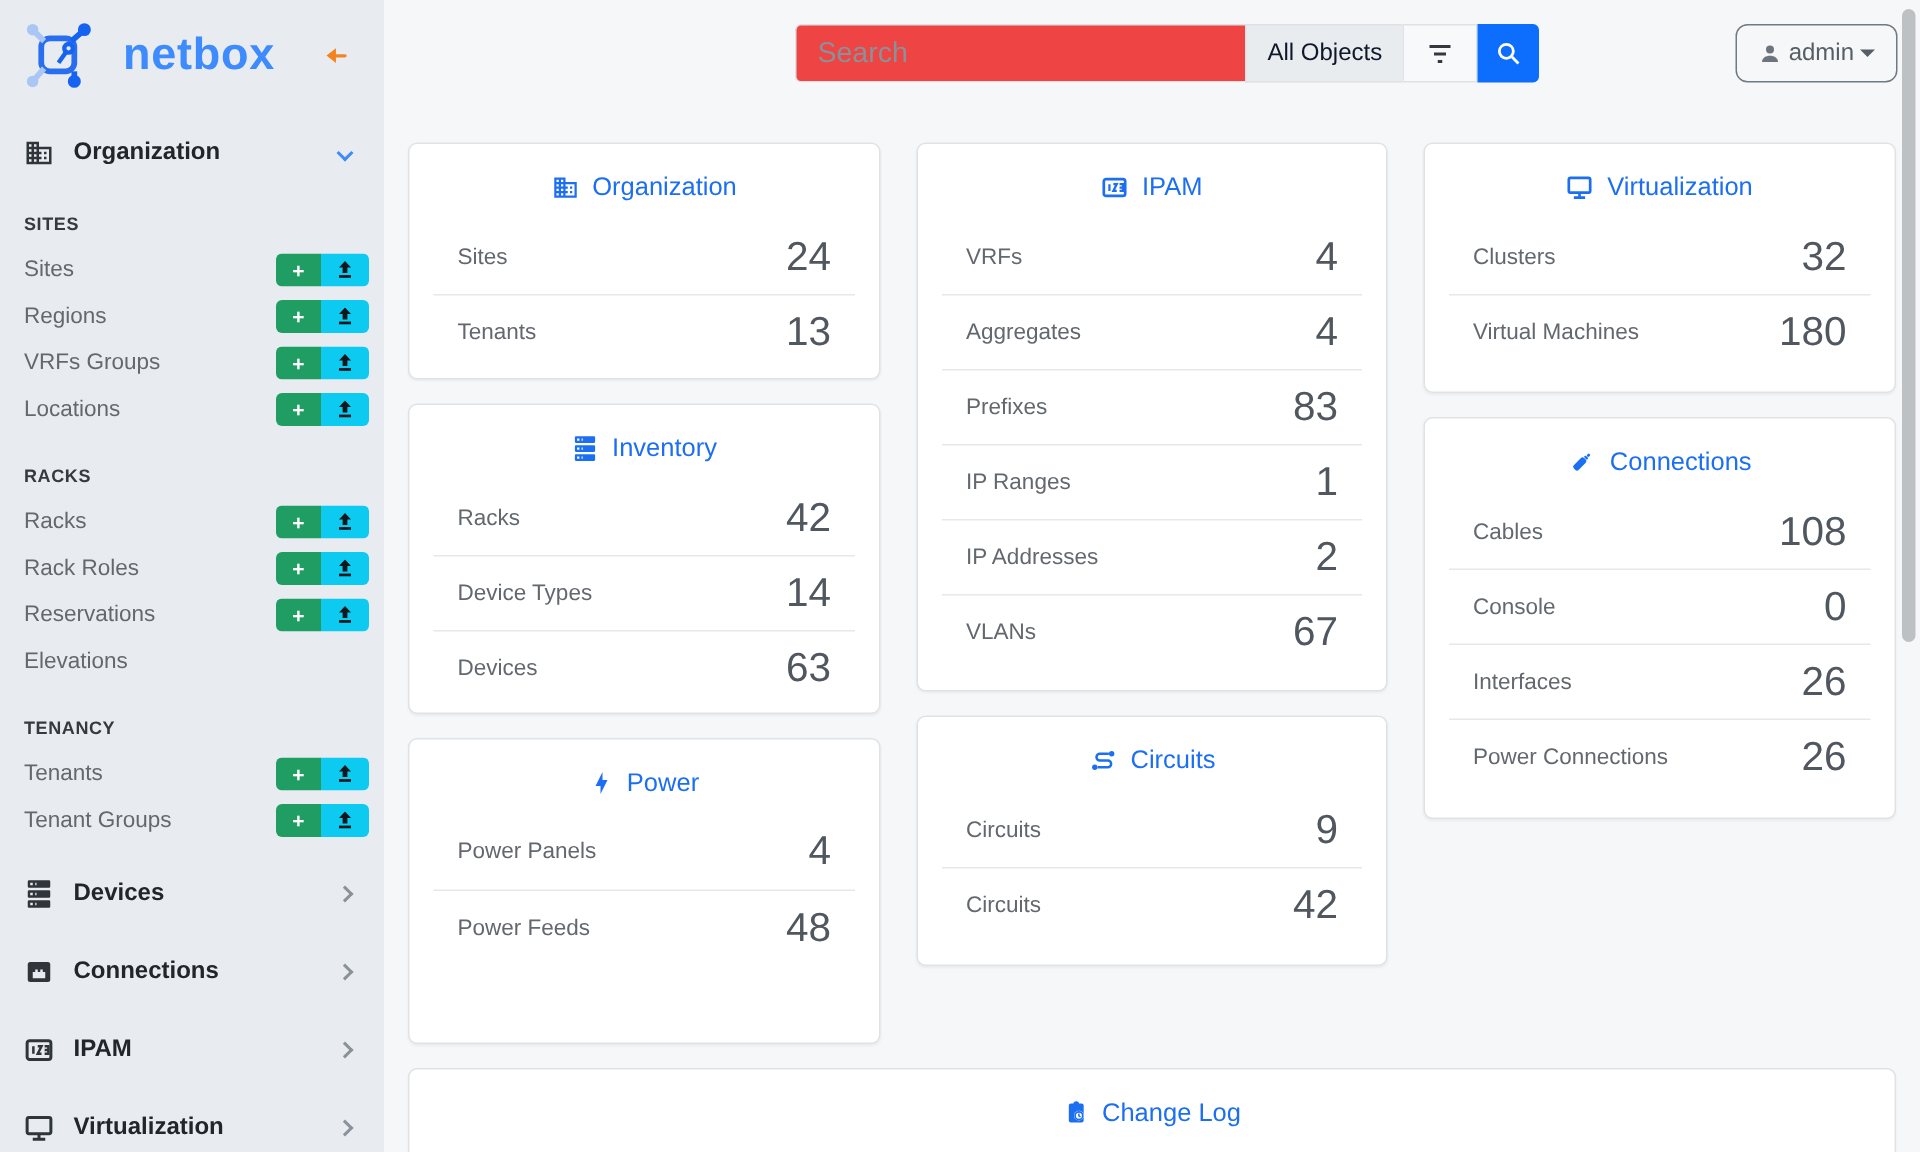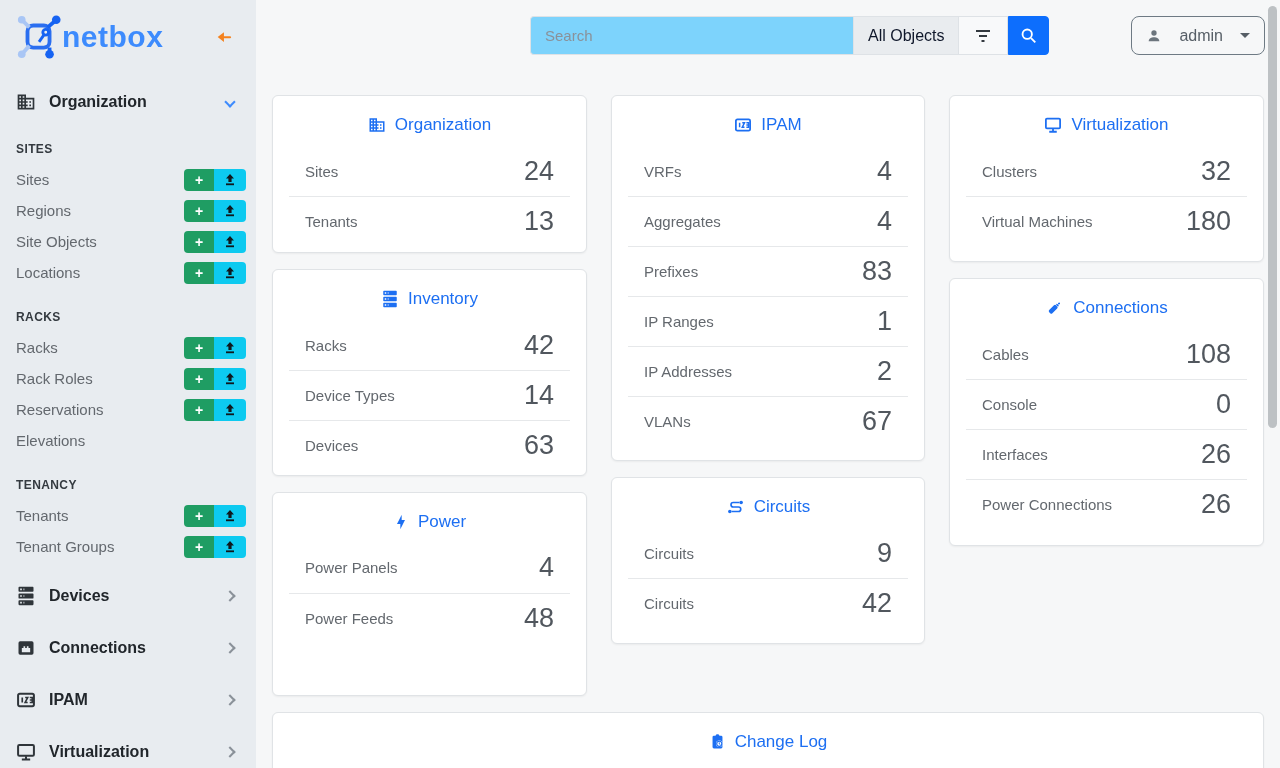--- a/index.html
+++ b/index.html
@@ -6,45 +6,45 @@
   html,body { width:1280px; height:768px; overflow:hidden; }
   body {
     font-family: "Liberation Sans", "DejaVu Sans", sans-serif;
     background:#f6f7f8;
     display:flex;
     position:relative;
   }
   
   .sidebar { width:256px; flex:none; background:#e8ecf0; height:768px; position:relative; }
   .logo-row { display:flex; align-items:center; justify-content:space-between; padding:14px 24px 6px 16px; }
-  .logo { display:flex; align-items:center; gap:0; }
+  .logo { display:flex; align-items:center; gap:20px; }
   .logo-word { font-size:30px; font-weight:bold; color:#3d8bfd; letter-spacing:.5px; }
   .pin { color:#f4821f; }
   .nav-group { display:flex; align-items:center; gap:13px; padding:8px 22px 8px 16px; margin-top:18px; color:#21262b; cursor:pointer; }
   .nav-group .glabel { font-size:16px; font-weight:bold; flex:1; }
   .gicon { color:#2f353a; display:flex; }
   .chev { width:8px; height:8px; border-right:2px solid #8a9199; border-bottom:2px solid #8a9199; display:inline-block; }
   .chev.right { transform:rotate(-45deg); }
   .chev.down  { transform:rotate(45deg); border-color:#3d8bfd; }
   .sec-title { padding:22px 16px 8px 16px; font-size:12px; font-weight:bold; color:#343a40; letter-spacing:.4px; }
   .side-item { display:flex; align-items:center; justify-content:space-between; height:31px; padding:0 10px 0 16px; color:#63686e; font-size:15px; cursor:pointer; }
   .btn-grp { display:flex; border-radius:4px; overflow:hidden; height:22px; }
   .btn-add { width:30px; background:#1f9d63; color:#fff; font-size:14px; font-weight:bold; display:flex; align-items:center; justify-content:center; border:none; cursor:pointer; }
   .btn-import { width:32px; background:#0dcaf0; display:flex; align-items:center; justify-content:center; border:none; cursor:pointer; color:#10181d; }
   .groups-bottom { margin-top:8px; }
   .groups-bottom .nav-group { margin-top:0; height:52px; padding-top:0; padding-bottom:0; }
   
   .main { flex:1; position:relative; height:768px; }
   .search-group { position:absolute; left:274px; top:16px; height:39px; display:flex; align-items:stretch; }
-  .search-input { width:323px; border:1px solid #dee2e6; border-right:none; border-radius:4px 0 0 4px; padding:0 14px; font-size:15px; color:#212529; background:#7dd3fc; outline:none; font-family:inherit; }
+  .search-input { width:300px; border:1px solid #dee2e6; border-right:none; border-radius:4px 0 0 4px; padding:0 14px; font-size:19px; color:#212529; background:#ef4444; outline:none; font-family:inherit; }
   .search-input::placeholder { color:#8a9199; }
   .scope-seg { background:#e9ecef; border:1px solid #dee2e6; border-right:none; display:flex; align-items:center; padding:0 14px; font-size:16px; color:#0f172a; cursor:pointer; }
   .filter-seg { background:#f8f9fa; border:1px solid #dee2e6; width:50px; display:flex; align-items:center; justify-content:center; cursor:pointer; color:#33393f; }
   .go-seg { background:#0d6efd; border:1px solid #0d6efd; border-radius:0 4px 4px 0; width:41px; display:flex; align-items:center; justify-content:center; cursor:pointer; color:#fff; }
-  .account { position:absolute; right:15px; top:16px; height:39px; border:1px solid #6e7a84; border-radius:8px; display:flex; align-items:center; gap:17px; padding:0 14px; color:#565e66; font-size:16px; cursor:pointer; background:transparent; }
+  .account { position:absolute; right:15px; top:16px; height:39px; border:1px solid #6e7a84; border-radius:8px; display:flex; align-items:center; gap:4px; padding:0 14px; color:#565e66; font-size:16px; cursor:pointer; background:transparent; }
   .caret { width:0; height:0; border-left:5px solid transparent; border-right:5px solid transparent; border-top:5px solid #565e66; }
   
   .content { position:absolute; top:95px; left:16px; width:992px; }
   .cols { display:flex; gap:24px; height:601px; }
   .col { display:flex; flex-direction:column; gap:16px; }
   .col1,.col3 { width:315px; } .col2 { width:314px; }
   .card { background:#fff; border:1px solid #e0e3e6; border-radius:6px; box-shadow:0 1px 2px rgba(0,0,0,.05); overflow:hidden; }
   .card-title { display:flex; align-items:center; justify-content:center; gap:9px; padding:19px 16px 11px; color:#1d6ff2; font-size:17px; cursor:pointer; }
   .rows { padding:0 16px; }
   .row { display:flex; align-items:center; justify-content:space-between; height:50px; padding:0 16px; }
@@ -116,21 +116,21 @@
         <button class="btn-add">+</button>
         <button class="btn-import">
           <svg width="12" height="12" viewBox="0 0 12 12" fill="currentColor">
             <path d="M6 0l4 4.4H7.6V8H4.4V4.4H2L6 0z"></path>
             <rect x="2" y="9.4" width="8" height="1.8"></rect>
           </svg>
         </button>
       </span>
   </div>
   <div class="side-item">
-    <span>Site Objects</span>
+    <span>VRFs Groups</span>
     <span class="btn-grp">
         <button class="btn-add">+</button>
         <button class="btn-import">
           <svg width="12" height="12" viewBox="0 0 12 12" fill="currentColor">
             <path d="M6 0l4 4.4H7.6V8H4.4V4.4H2L6 0z"></path>
             <rect x="2" y="9.4" width="8" height="1.8"></rect>
           </svg>
         </button>
       </span>
   </div>

